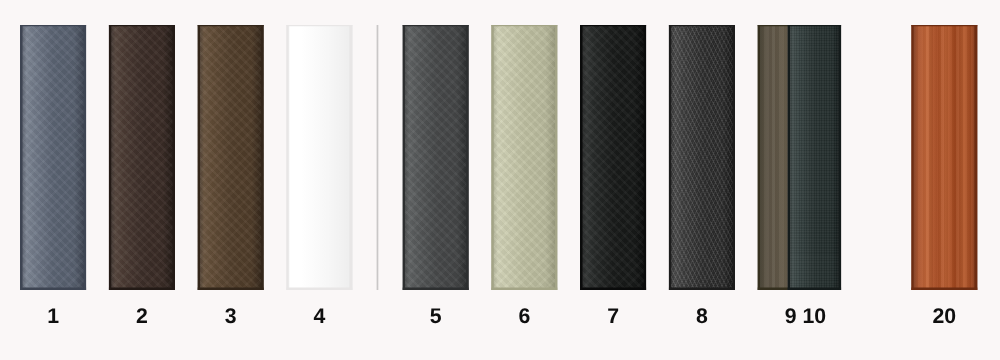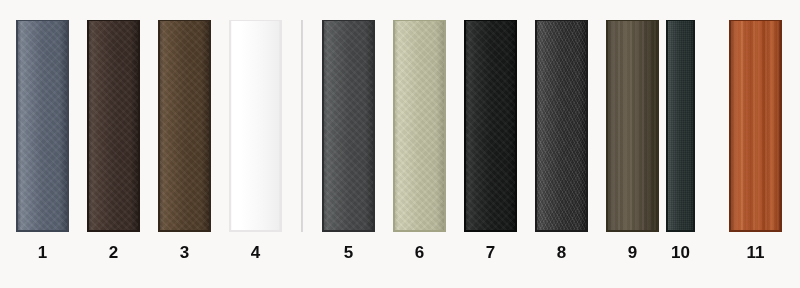--- a/index.html
+++ b/index.html
@@ -242,21 +242,21 @@
         <div class="swatch-surface" style="background: linear-gradient(90deg, rgb(53, 48, 31) 0%, rgb(84, 75, 60) 14%, rgb(102, 92, 74) 42%, rgb(84, 75, 60) 70%, rgb(53, 48, 31) 100%);"></div>
         <div class="tex-wood-fine"></div>
         <div class="tex-sheen"></div>
         <div class="edge-top" style="background: rgb(53, 48, 31);"></div>
         <div class="edge-bottom" style="background: rgb(53, 48, 31);"></div>
         <div class="edge-left" style="background: rgb(53, 48, 31);"></div>
         <div class="edge-right" style="background: rgb(53, 48, 31);"></div>
       </div>
       <div class="swatch-label" style="color: rgb(15, 15, 15);">9</div>
     </div>
-    <div class="swatch-cell" style="left: 666px; width: 29px;">
+    <div class="swatch-cell" style="left: 630px; width: 43px;">
       <div class="swatch-chip">
         <div class="swatch-surface" style="background: linear-gradient(90deg, rgb(20, 27, 27) 0%, rgb(49, 61, 60) 10%, rgb(37, 48, 47) 50%, rgb(37, 48, 47) 82%, rgb(20, 27, 27) 100%);"></div>
         <div class="tex-grain"></div>
         <div class="tex-sheen"></div>
         <div class="edge-top" style="background: rgb(20, 27, 27);"></div>
         <div class="edge-bottom" style="background: rgb(20, 27, 27);"></div>
         <div class="edge-left" style="background: rgb(20, 27, 27);"></div>
         <div class="edge-right" style="background: rgb(20, 27, 27);"></div>
       </div>
       <div class="swatch-label" style="color: rgb(15, 15, 15);">10</div>
@@ -264,15 +264,15 @@
     <div class="swatch-cell" style="left: 729px; width: 53px;">
       <div class="swatch-chip">
         <div class="swatch-surface" style="background: linear-gradient(90deg, rgb(109, 45, 18) 0%, rgb(164, 72, 31) 9%, rgb(192, 98, 52) 24%, rgb(164, 72, 31) 38%, rgb(192, 98, 52) 52%, rgb(164, 72, 31) 66%, rgb(192, 98, 52) 80%, rgb(164, 72, 31) 92%, rgb(109, 45, 18) 100%);"></div>
         <div class="tex-wood-fine"></div>
         <div class="tex-sheen"></div>
         <div class="edge-top" style="background: rgb(109, 45, 18);"></div>
         <div class="edge-bottom" style="background: rgb(109, 45, 18);"></div>
         <div class="edge-left" style="background: rgb(109, 45, 18);"></div>
         <div class="edge-right" style="background: rgb(109, 45, 18);"></div>
       </div>
-      <div class="swatch-label" style="color: rgb(15, 15, 15);">11</div>
+      <div class="swatch-label" style="color: rgb(15, 15, 15);">20</div>
     </div>
   </div>
 
 </body></html>

